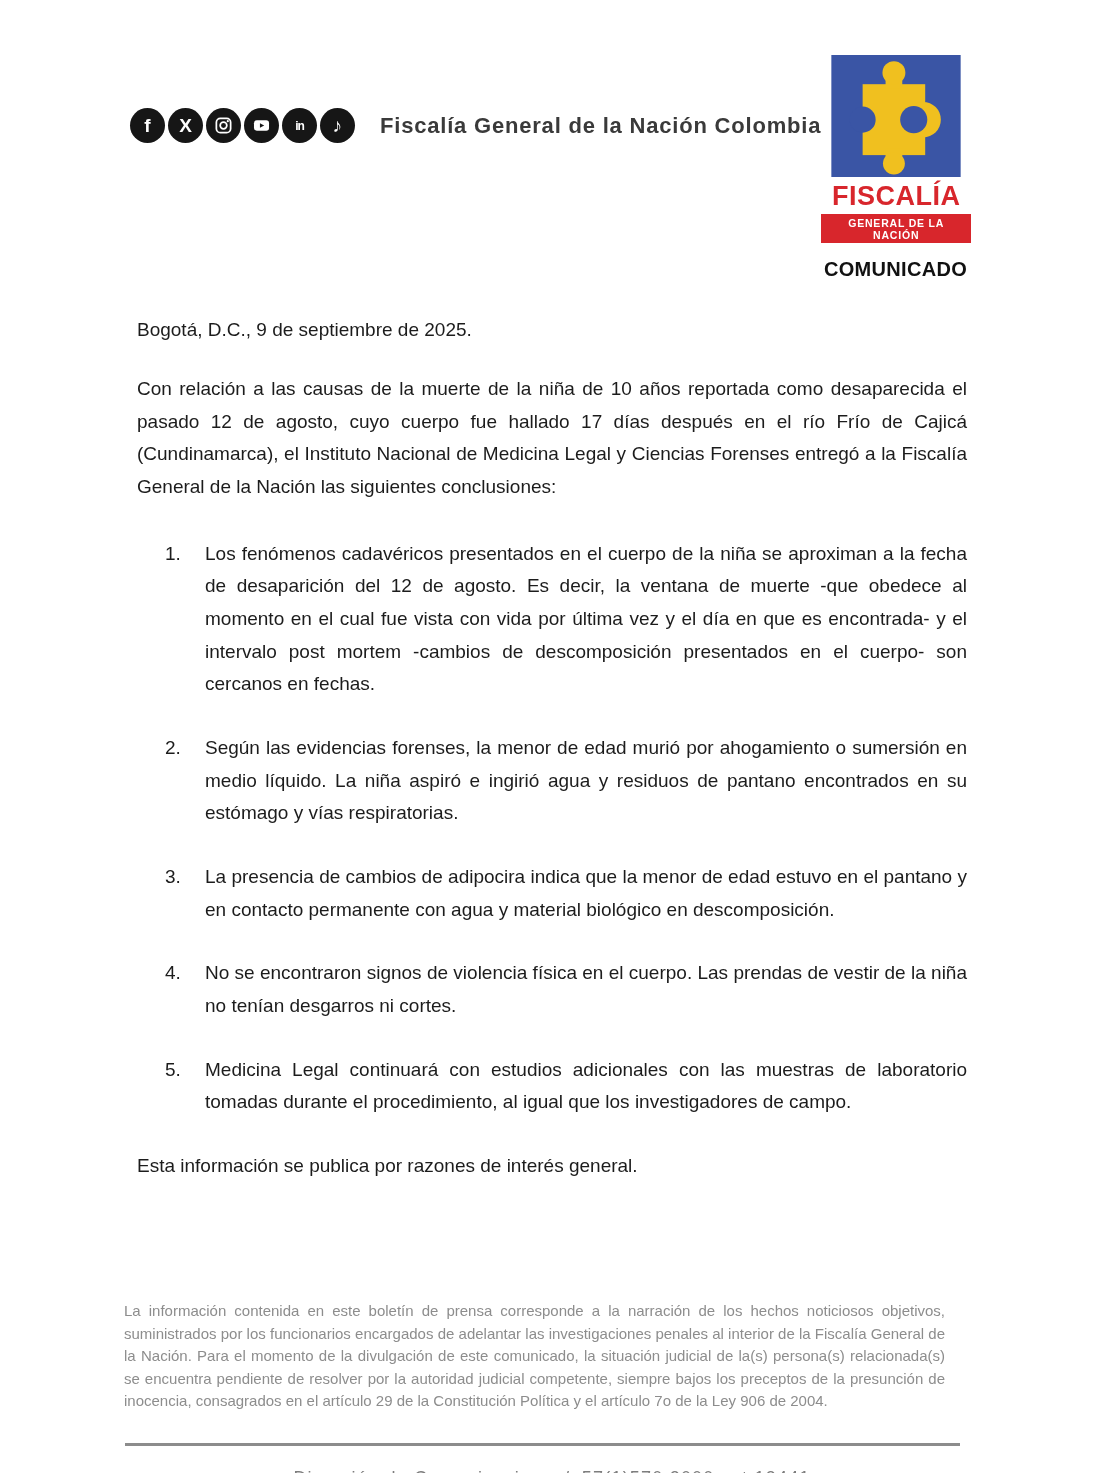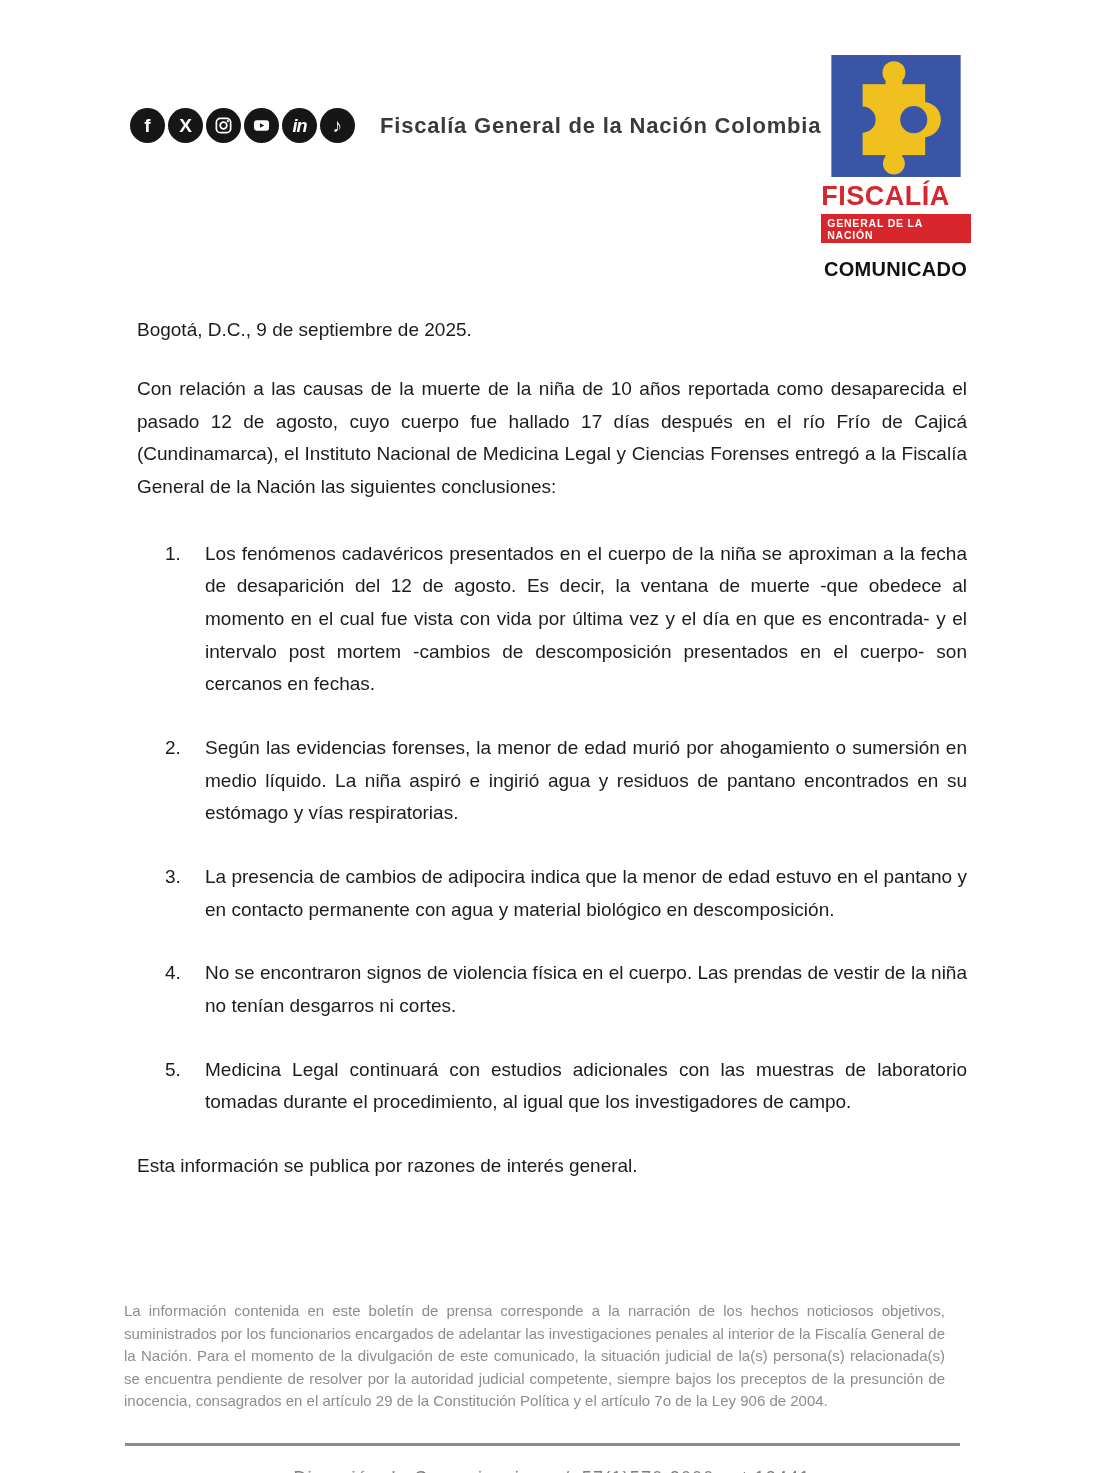--- a/index.html
+++ b/index.html
@@ -35,30 +35,30 @@
     background: #161616;
     color: #ffffff;
     display: flex;
     align-items: center;
     justify-content: center;
     margin-right: 3px;
     font-weight: bold;
     font-size: 19px;
     line-height: 1;
   }
-  .icon-circle .small { font-size: 18px; letter-spacing: -1px; font-style: italic; }
+  .icon-circle .small { font-size: 12px; letter-spacing: -1px; }
   .brand-text {
     margin-left: 22px;
     font-size: 22px;
     font-weight: bold;
     color: #3a3a3a;
     letter-spacing: 0.8px;
     white-space: nowrap;
   }
-  .logo-block { width: 150px; flex-shrink: 0; }
+  .logo-block { width: 150px; text-align: center; flex-shrink: 0; }
   .logo-square { display: block; width: 130px; height: 122px; margin: 0 auto; }
   .logo-name {
     margin-top: 4px;
     font-size: 27px;
     font-weight: bold;
     letter-spacing: 0.5px;
     color: #d8262c;
     font-family: "Liberation Sans", sans-serif;
   }
   .logo-banner {

